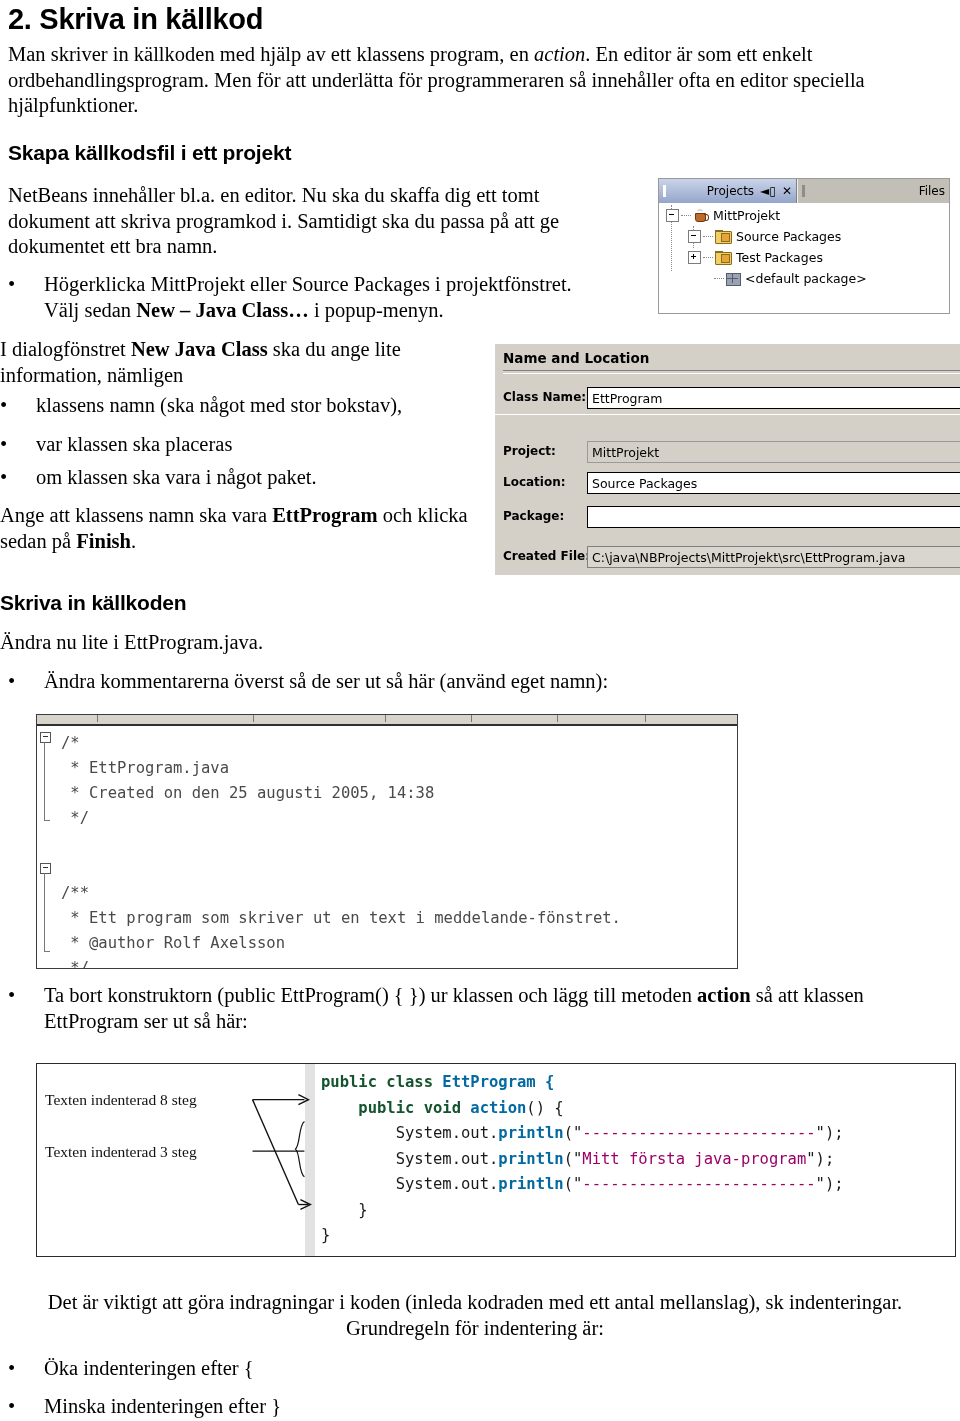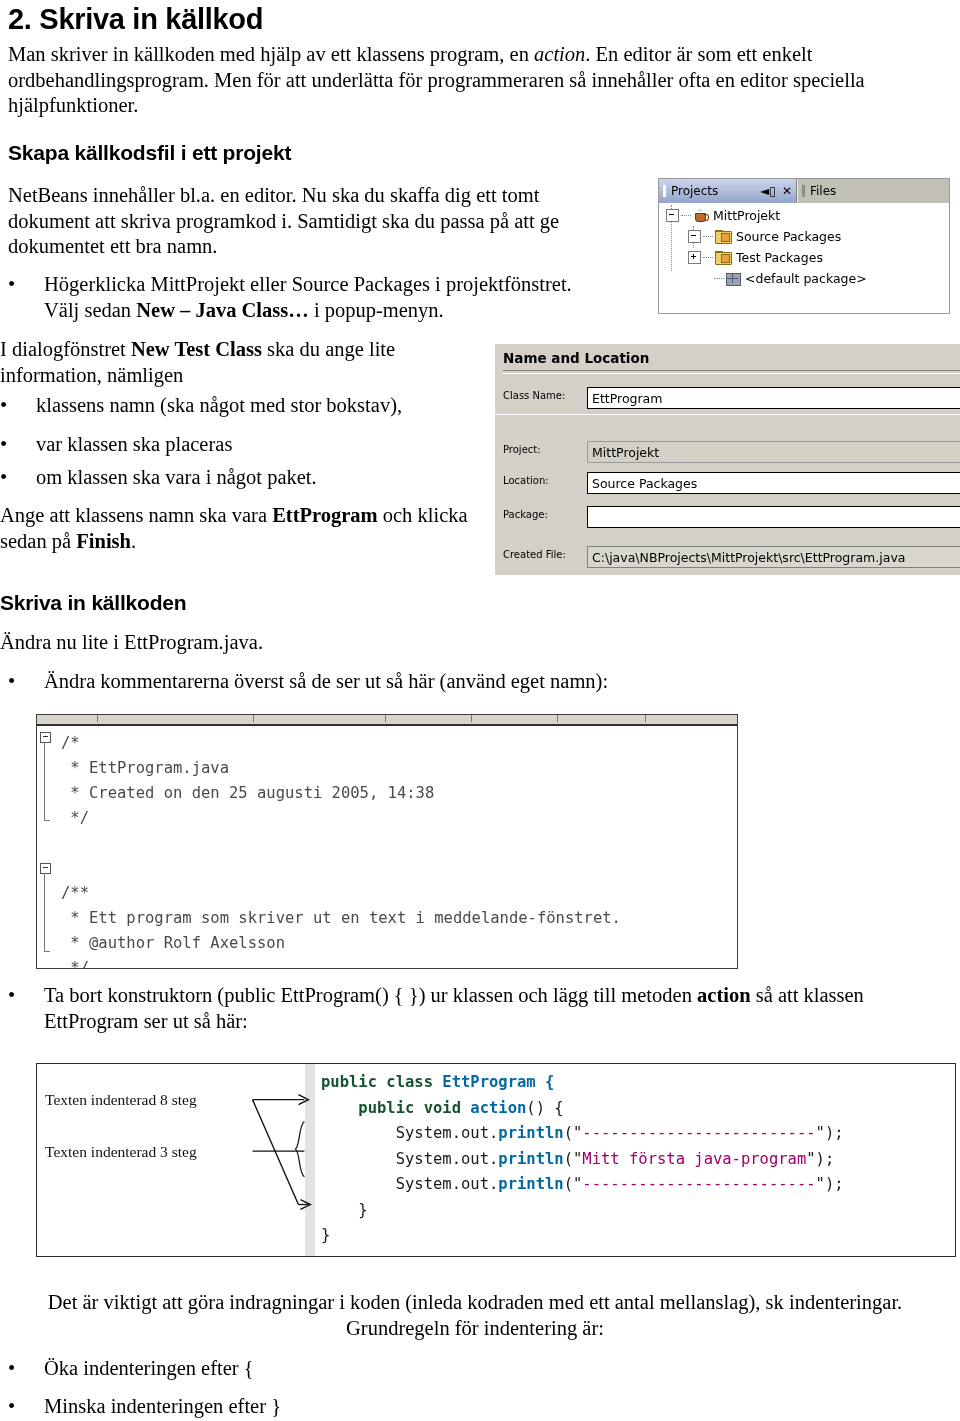--- a/index.html
+++ b/index.html
@@ -80,20 +80,21 @@
   }
   .nb-tab {
     display: flex;
     align-items: center;
     height: 100%;
     font-size: 12px;
     color: #000;
     padding: 12px 4px;
     box-sizing: border-box;
     white-space: nowrap;
+    text-align: right;
   }
   .nb-tab.active {
     background: linear-gradient(to bottom, #c9d4ea 0%, #aebbd8 55%, #94a5cb 100%);
     border-right: 1px solid #808080;
     flex: 0 0 auto;
     min-width: 138px;
   }
   .nb-tab.inactive {
     background: #c2bfb6;
     flex: 1 1 auto;
@@ -260,23 +261,24 @@
   .njc-row {
     position: absolute;
     left: 0;
     height: 22px;
     right: 0;
   }
   .njc-label {
     position: absolute;
     left: 8px;
     top: 3px;
-    font-size: 10px;
+    font-size: 12px;
     color: #000;
     white-space: nowrap;
+    font-weight: bold;
   }
   .njc-field {
     position: absolute;
     left: 92px;
     right: 0px;
     top: 0;
     height: 22px;
     background: #ffffff;
     border: 1px solid #000000;
     border-right: none;
@@ -445,21 +447,21 @@
 
 <div class="bullet-row" style="left:8px; top:272px; width:600px;">
   <span class="dot">•</span>
   <span class="btext">
     <span>Högerklicka MittProjekt eller Source Packages i projektfönstret.</span><br>
     <span>Välj sedan </span><b>New – Java Class…</b><span> i popup-menyn.</span>
   </span>
 </div>
 
 <div class="para" style="left:0px; top:337px; width:470px;">
-  <span>I dialogfönstret </span><b>New Test Class</b><span> ska du ange lite information, nämligen</span>
+  <span>I dialogfönstret </span><b>New Java Class</b><span> ska du ange lite information, nämligen</span>
 </div>
 
 <div class="bullet-row" style="left:0px; top:393px; width:460px;">
   <span class="dot">•</span>
   <span class="btext">klassens namn (ska något med stor bokstav),</span>
 </div>
 <div class="bullet-row" style="left:0px; top:432px; width:460px;">
   <span class="dot">•</span>
   <span class="btext">var klassen ska placeras</span>
 </div>

